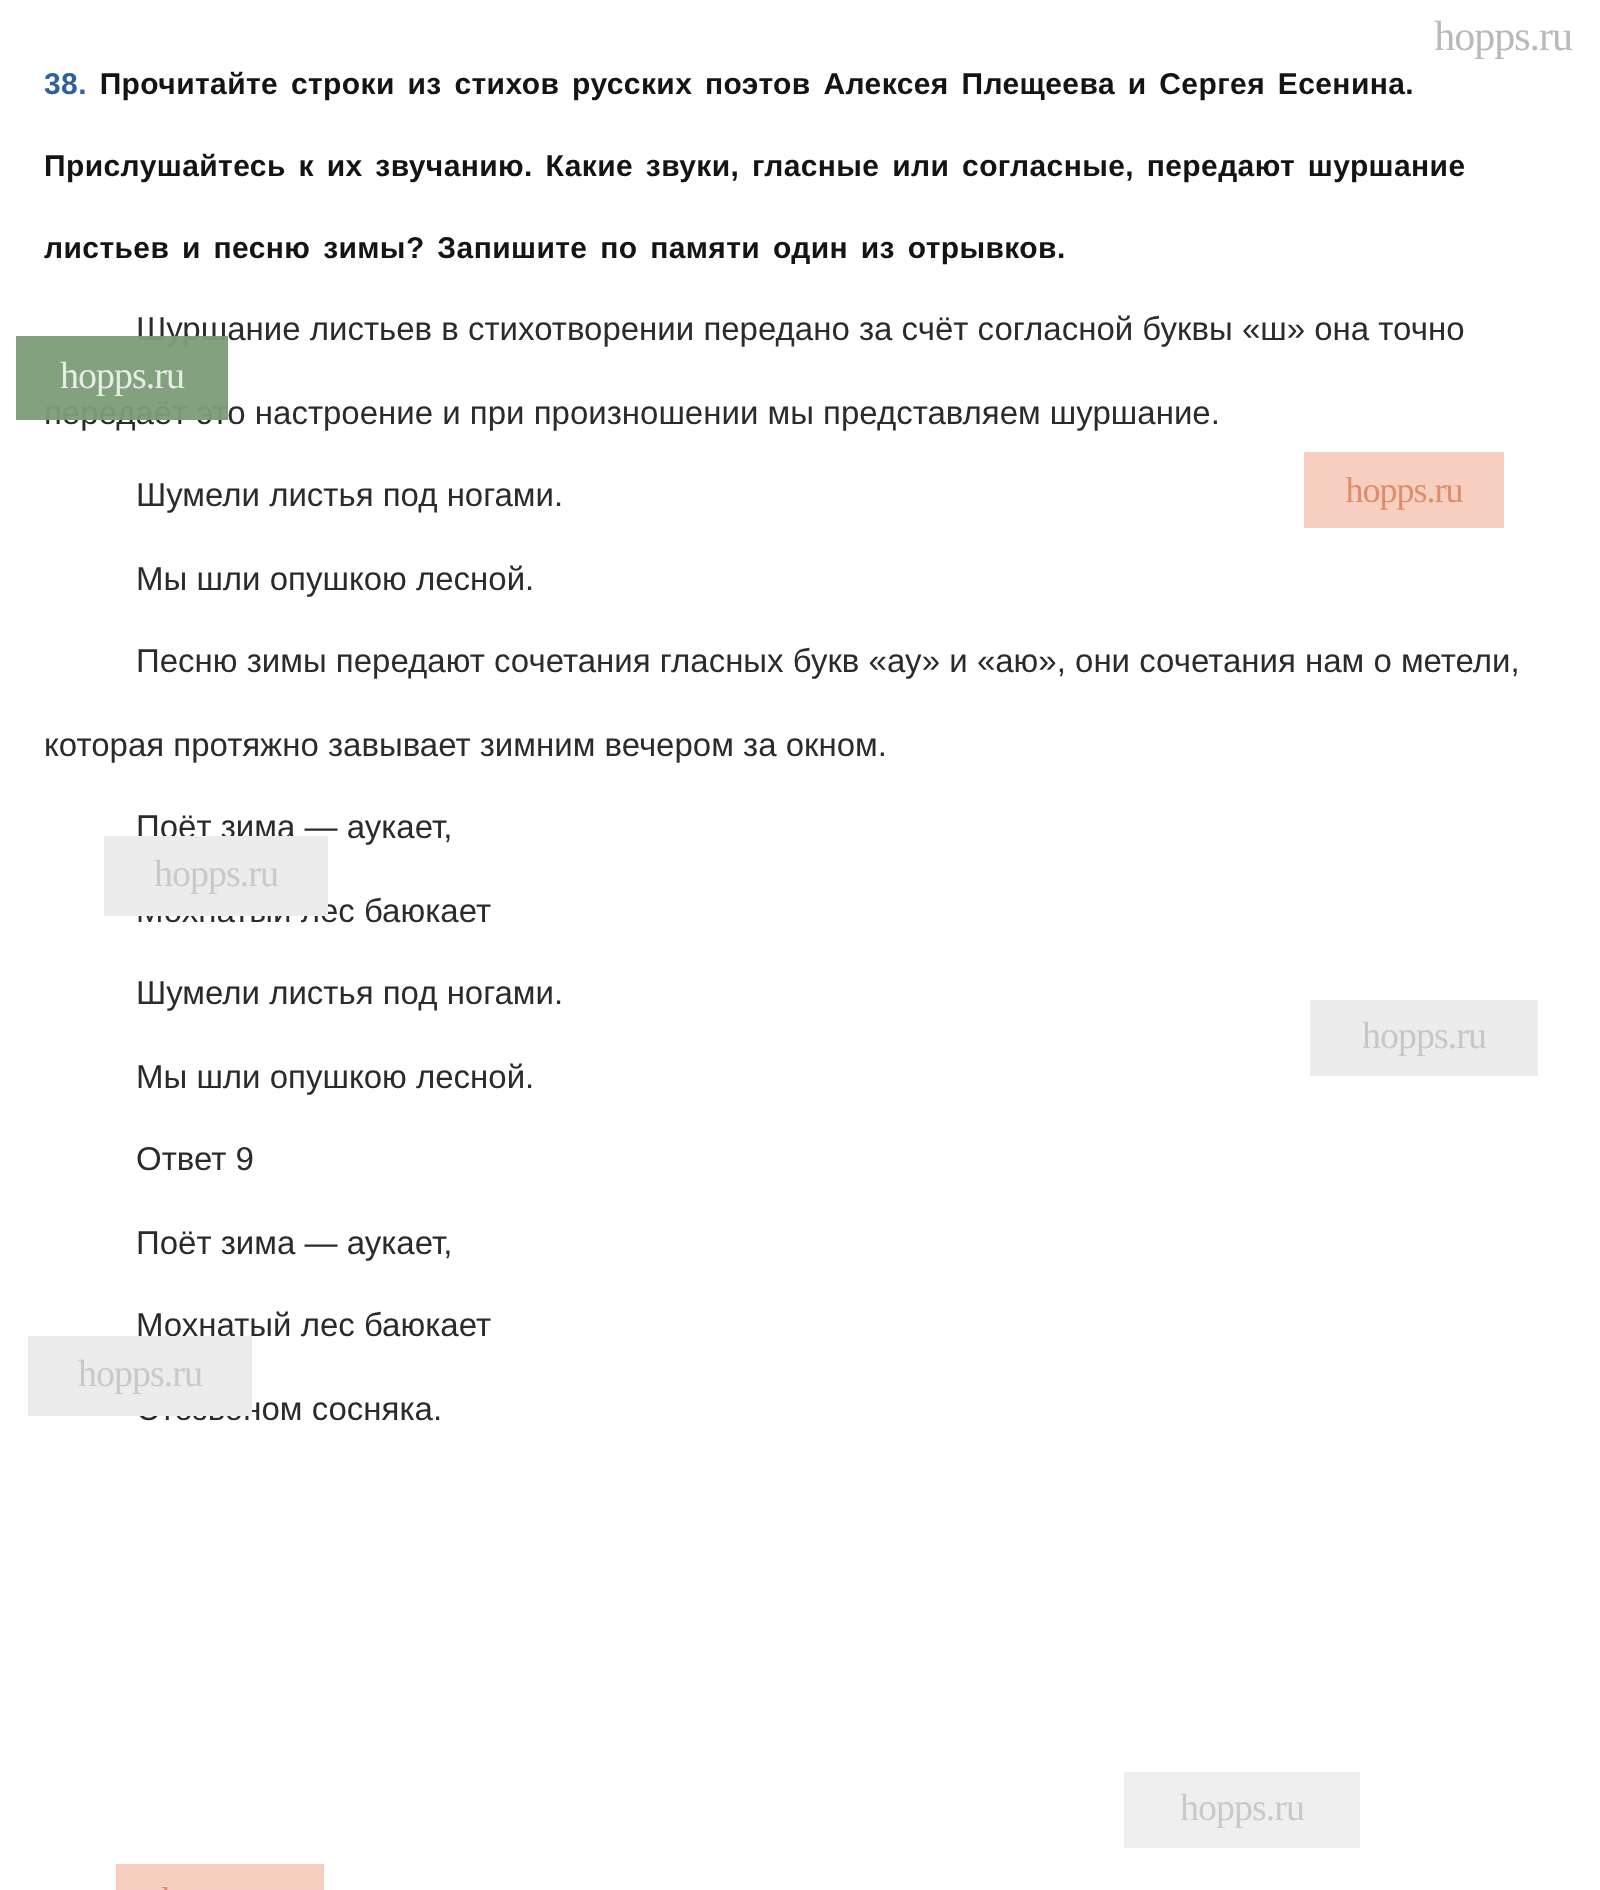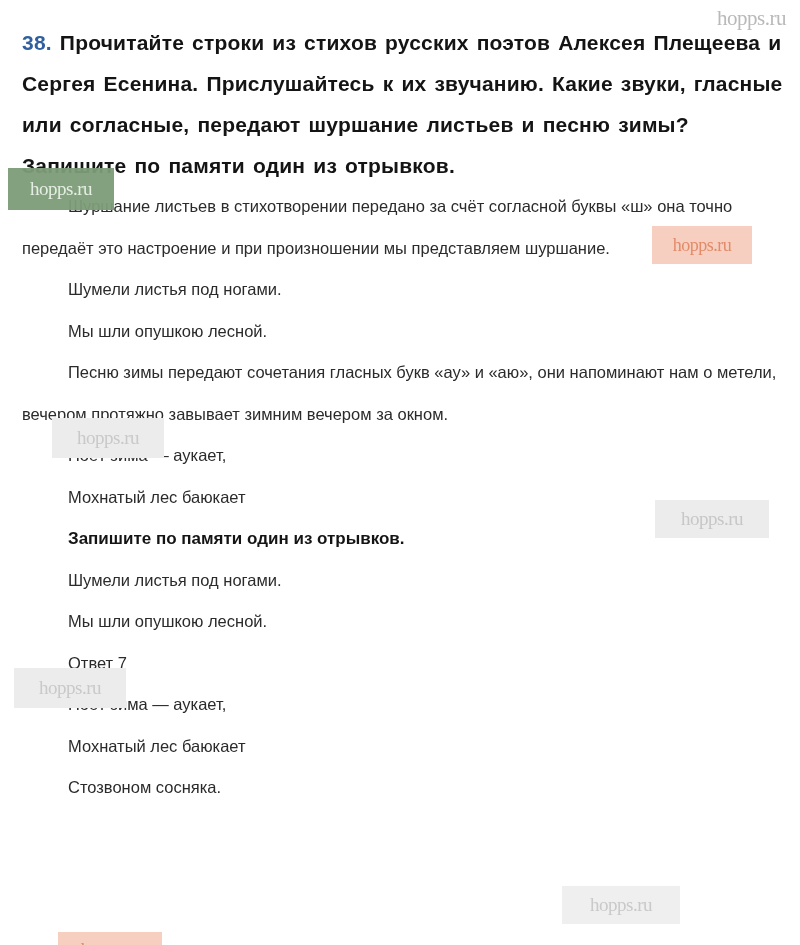--- a/index.html
+++ b/index.html
@@ -25,21 +25,21 @@
   .content {
     position: relative;
     z-index: 2;
     padding: 22px 12px 0 22px;
     box-sizing: border-box;
   }
 
   
   .q-head {
     font-weight: bold;
-    font-size: 21px;
+    font-size: 15px;
     line-height: 41px;
     letter-spacing: 0.2px;
     color: #141414;
     margin: 0;
     word-spacing: 2px;
   }
   .q-num {
     color: #2f5f9e;
     font-weight: bold;
   }
@@ -150,30 +150,29 @@
 
 <div class="page">
 
   <div class="content">
 
     <p class="q-head"><span class="q-num">38.</span> <span>Прочитайте строки из стихов русских поэтов Алексея Плещеева и Сергея Есенина. Прислушайтесь к их звучанию. Какие звуки, гласные или согласные, передают шуршание листьев и песню зимы? Запишите по памяти один из отрывков.</span></p>
 
     <p class="para indent">Шуршание листьев в стихотворении передано за счёт согласной буквы «ш» она точно передаёт это настроение и при произношении мы представляем шуршание.</p>
     <p class="para indent">Шумели листья под ногами.</p>
     <p class="para indent">Мы шли опушкою лесной.</p>
-    <p class="para indent">Песню зимы передают сочетания гласных букв «ау» и «аю», они напоминают нам о метели, вечером протяжно завывает зимним вечером за окном.</p>
+    <p class="para indent">Песню зимы передают сочетания гласных букв «ау» и «аю», они сочетания нам о метели, которая протяжно завывает зимним вечером за окном.</p>
     <p class="para indent">Поёт зима — аукает,</p>
     <p class="para indent">Мохнатый лес баюкает</p>
 
-    <p class="para indent bold">Запишите по памяти один из отрывков.</p>
 
     <p class="para indent">Шумели листья под ногами.</p>
     <p class="para indent">Мы шли опушкою лесной.</p>
 
-    <p class="para indent">Ответ 7</p>
+    <p class="para indent">Ответ 9</p>
     <p class="para indent">Поёт зима — аукает,</p>
     <p class="para indent">Мохнатый лес баюкает</p>
     <p class="para indent">Стозвоном сосняка.</p>
 
   </div>
 
   <div class="wm wm-top">hopps.ru</div>
   <div class="wm wm-green">hopps.ru</div>
   <div class="wm wm-peach">hopps.ru</div>
   <div class="wm wm-gray1">hopps.ru</div>

